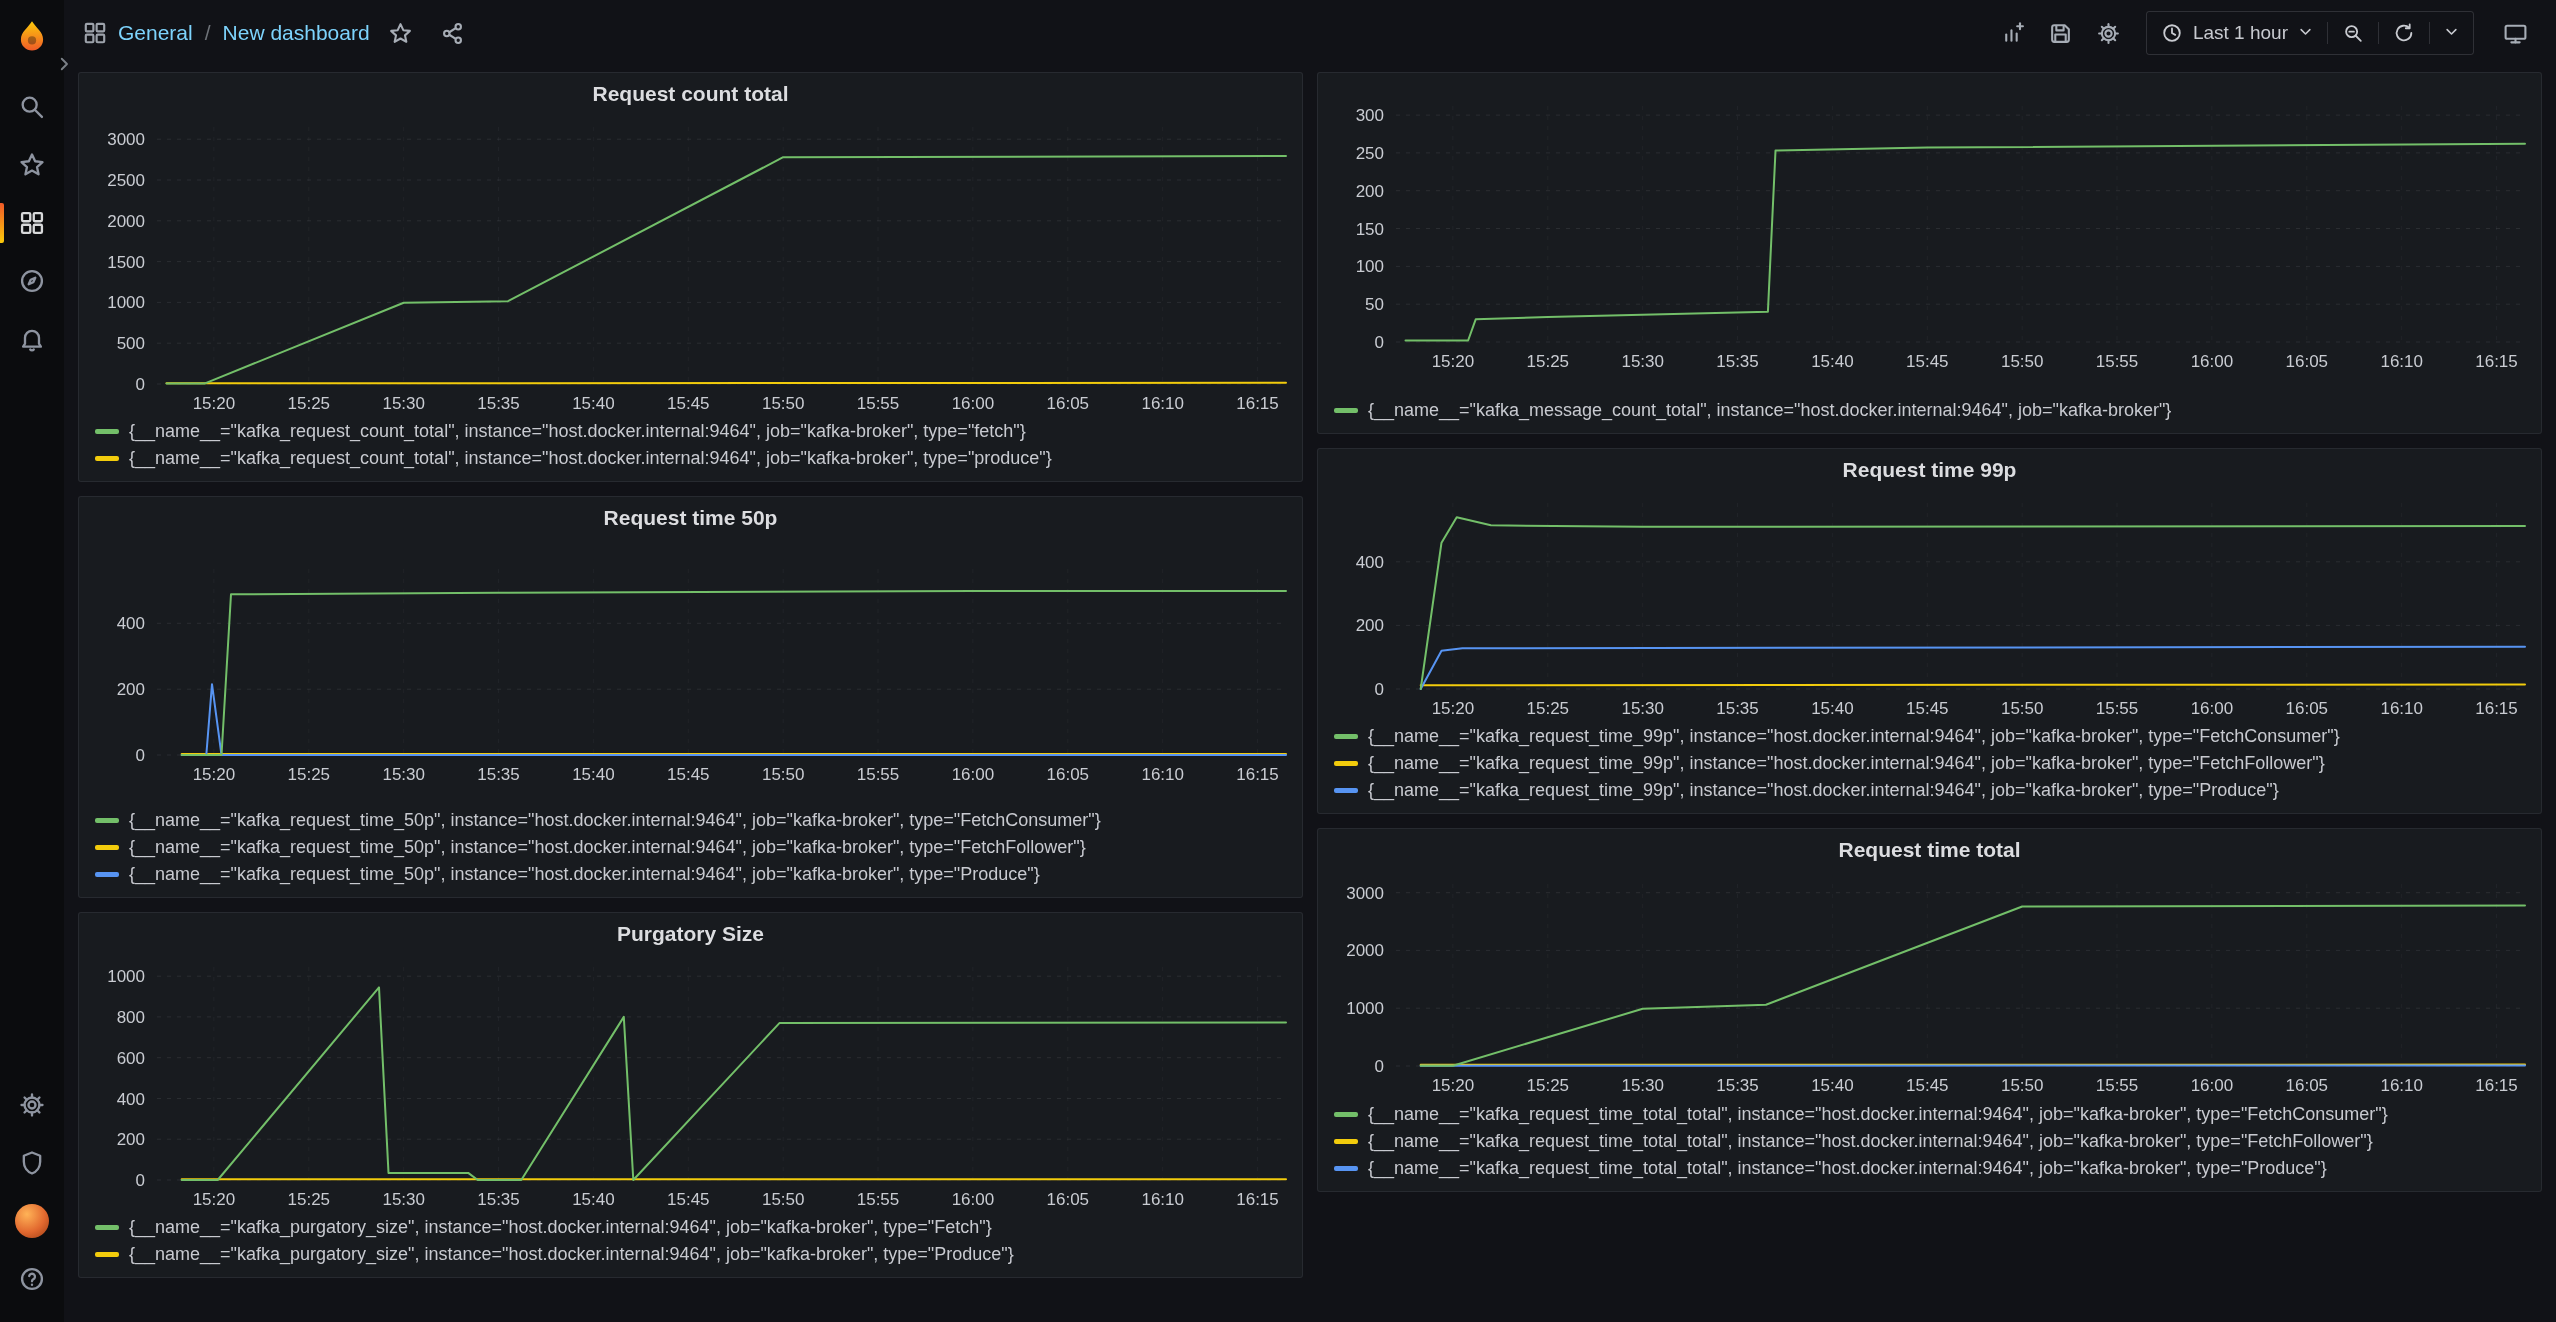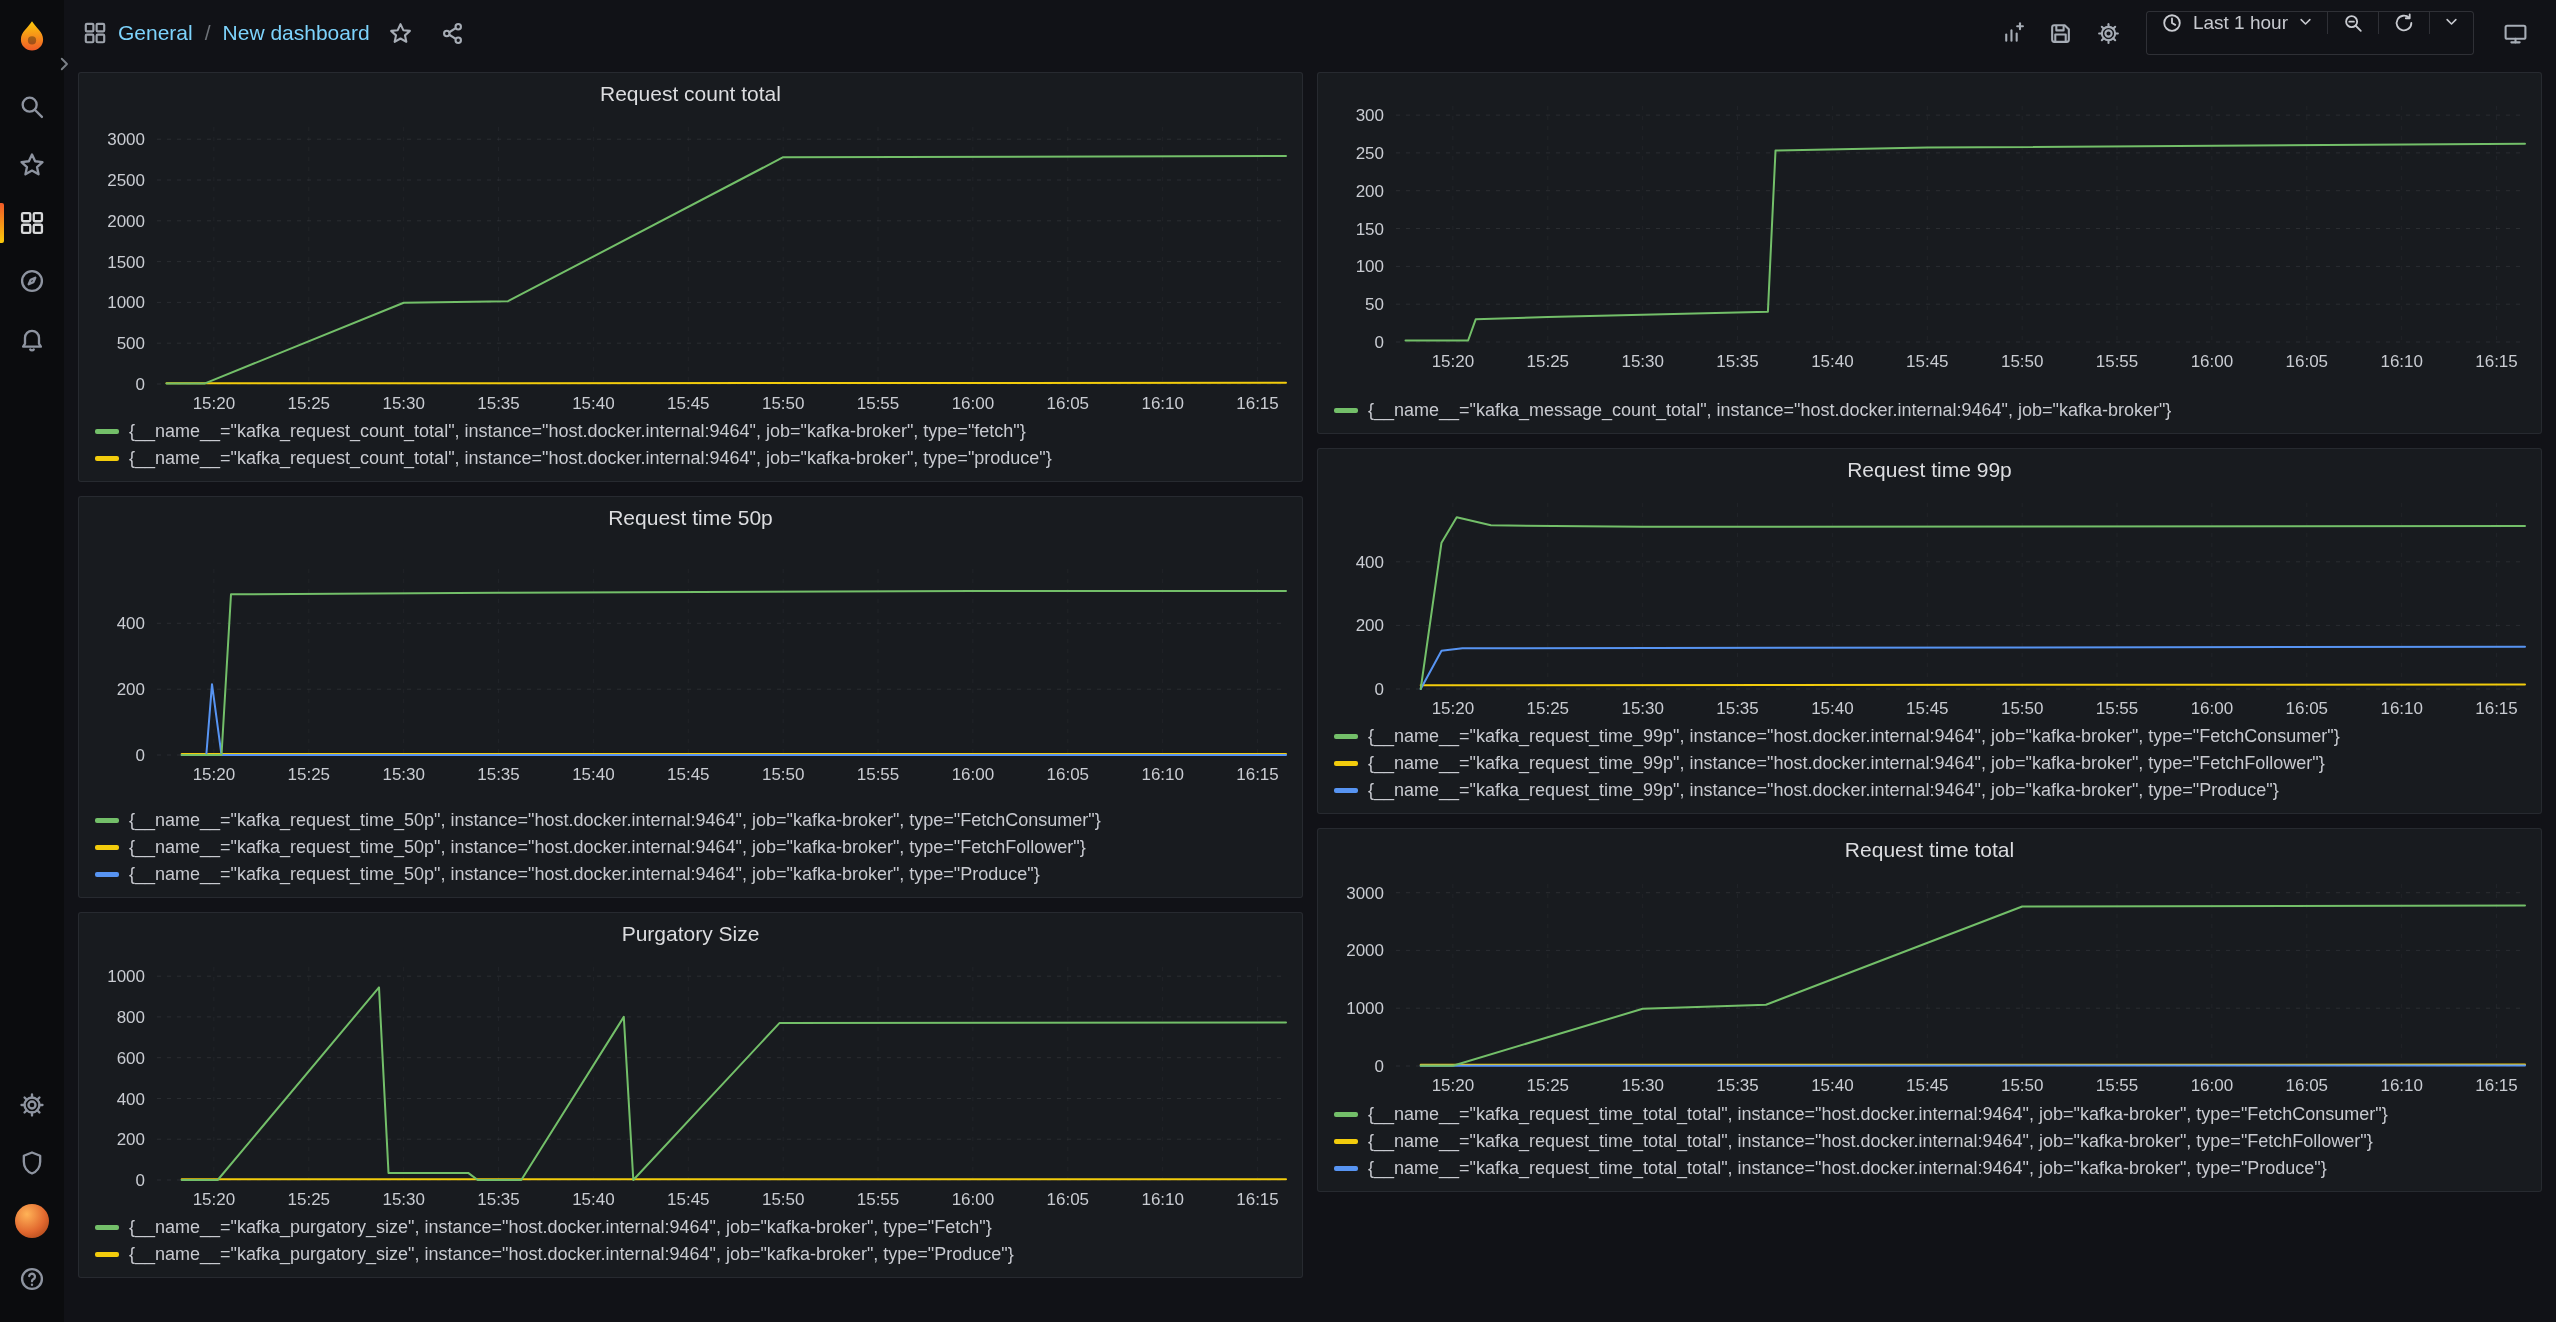--- a/index.html
+++ b/index.html
@@ -23,32 +23,32 @@
   .main{flex:1;display:flex;flex-direction:column;min-width:0}
   .topbar{height:66px;display:flex;align-items:center;padding:0 20px 0 18px;flex:0 0 66px}
   .tb-left{display:flex;align-items:center;gap:10px}
   .tb-icon{color:#9da2ab;display:flex;align-items:center}
   .tb-icon svg{width:26px;height:26px}
   .crumb{font-size:21px;color:#7dd3fc;cursor:pointer}
   .crumb-sep{font-size:21px;color:#6e7278;margin:0 2px}
   .icon-btn{background:none;border:none;color:#a7adb6;width:42px;height:40px;display:flex;align-items:center;justify-content:center;border-radius:2px;cursor:pointer}
   .icon-btn svg{width:25px;height:25px}
   .tb-right{margin-left:auto;display:flex;align-items:center;gap:6px}
-  .tp-group{display:flex;align-items:flex-start;border:1px solid rgba(204,204,220,0.16);border-radius:3px;overflow:hidden;margin-left:10px;height:44px}
+  .tp-group{display:flex;align-items:center;border:1px solid rgba(204,204,220,0.16);border-radius:3px;overflow:hidden;margin-left:10px;height:44px}
   .tp-btn{display:flex;align-items:center;gap:10px;background:transparent;border:none;border-left:1px solid rgba(204,204,220,0.16);color:#c8cad0;padding:0 14px;font-size:19px;cursor:pointer;font-family:inherit}
   .tp-btn:first-child{border-left:none}
   .tp-btn svg{width:22px;height:22px}
   .tp-btn .chev svg{width:15px;height:15px}
   .kiosk-btn{margin-left:14px}
 
   
   .dashboard{flex:1;display:grid;grid-template-columns:1fr 1fr;gap:14px;padding:6px 14px 0 14px;align-items:start;min-height:0}
   .col{display:flex;flex-direction:column;gap:14px;min-width:0}
   .panel{background:#181b1f;border:1px solid rgba(204,204,220,0.09);border-radius:3px;display:flex;flex-direction:column;min-width:0}
-  .panel-title{height:42px;flex:0 0 42px;display:flex;align-items:center;justify-content:center;font-size:21px;font-weight:400;color:#dcdde0;cursor:pointer}
+  .panel-title{height:42px;flex:0 0 42px;display:flex;align-items:center;justify-content:center;font-size:21px;font-weight:700;color:#dcdde0;cursor:pointer}
   svg.chart{width:100%;flex:1;min-height:0;display:block}
   svg text{font-family:"Liberation Sans",sans-serif}
   .legend{padding:2px 16px 12px;display:flex;flex-direction:column;gap:5px}
   .legend-row{display:flex;align-items:center;gap:10px;font-size:18px;color:#c8cad0;line-height:22px;cursor:pointer;white-space:nowrap;overflow:hidden}
   .swatch{width:24px;height:5px;border-radius:2px;flex:0 0 auto}
 </style>
 </head>
 <body>
 
 <nav class="sidebar">

